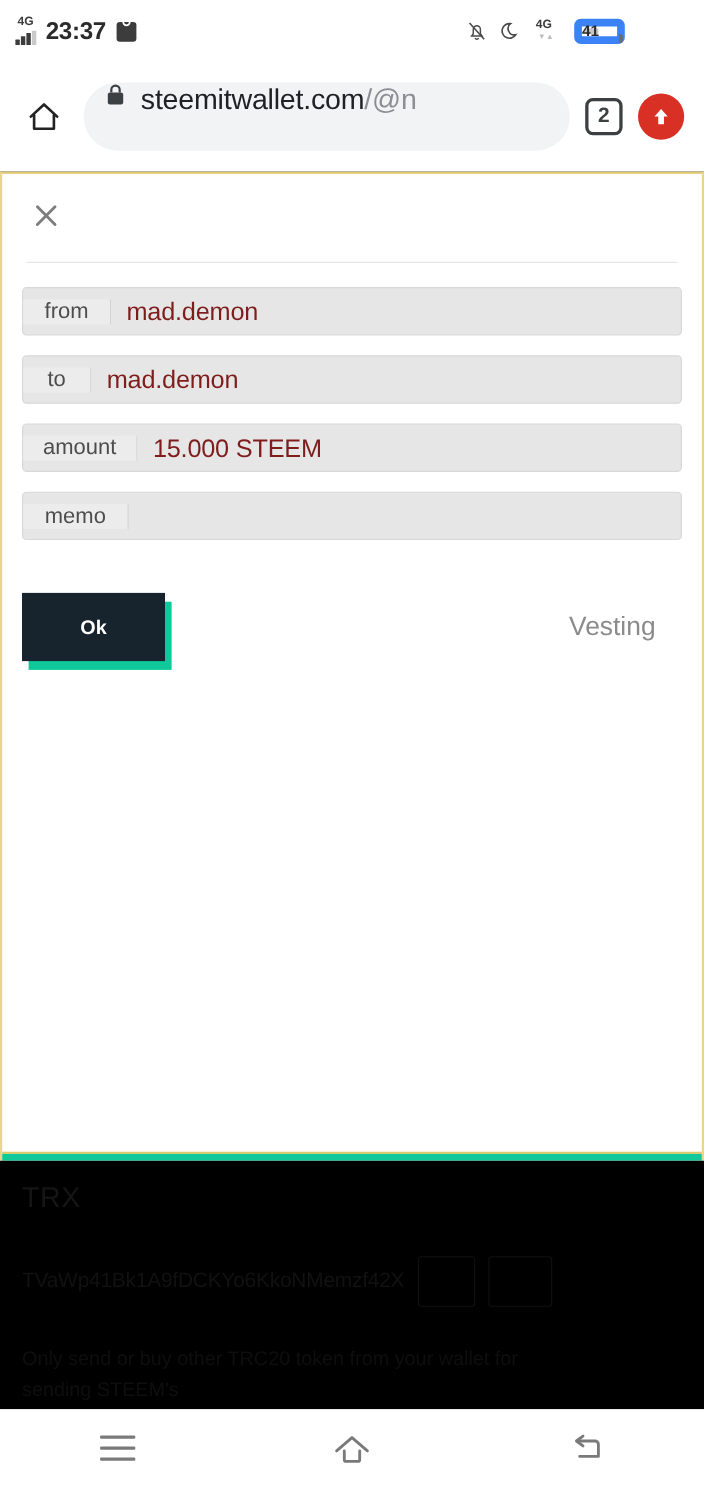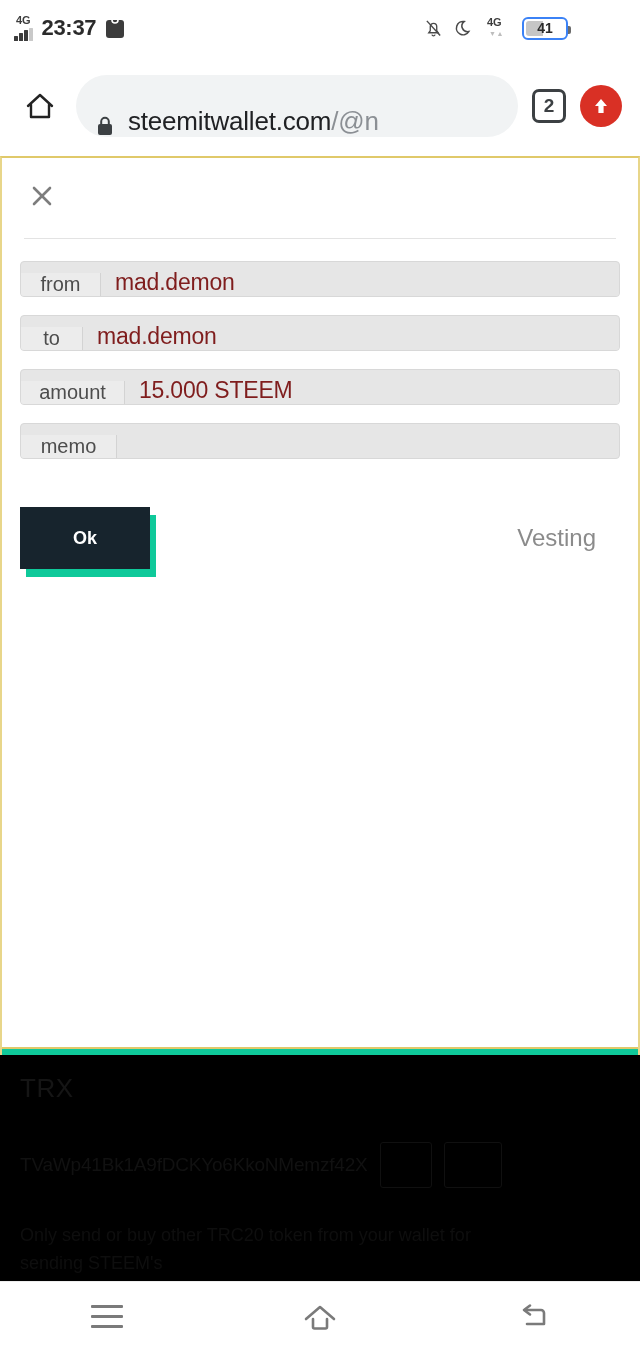--- a/index.html
+++ b/index.html
@@ -87,25 +87,24 @@
     font-size: 11px; font-weight: bold; color: #3c3c3c; line-height: 1;
   }
   .net2-arrows {
     position: absolute; bottom: 3px; left: 3px;
     font-size: 7px; color: #bdbdbd; letter-spacing: 0.5px; line-height: 1;
   }
 
   .battery {
     position: relative;
     width: 46px; height: 23px;
-    border: 2px solid #3b82f6;
+    border: 7px solid #3b82f6;
     border-radius: 6px;
     display: flex;
     align-items: center;
-    justify-content: center;
   }
   .battery:after {
     content: "";
     position: absolute;
     right: -5px; top: 7px;
     width: 3px; height: 8px;
     background: #6b6b6b;
     border-radius: 0 2px 2px 0;
   }
   .battery-fill {
@@ -135,21 +134,21 @@
     padding: 0 18px;
     gap: 14px;
   }
   .home-btn { width: 44px; height: 44px; display: flex; align-items: center; justify-content: center; flex: 0 0 auto; }
   .omnibox {
     flex: 1 1 auto;
     height: 62px;
     background: #f1f3f4;
     border-radius: 31px;
     display: flex;
-    align-items: flex-end;
+    align-items: flex-start;
     padding: 0 20px;
     gap: 14px;
     overflow: hidden;
     min-width: 0;
   }
   .lock-icon { flex: 0 0 auto; width: 18px; height: 22px; }
   .url-text {
     font-size: 26px;
     color: #202124;
     white-space: nowrap;
@@ -235,22 +234,22 @@
   }
 
   .form {
     padding: 22px 18px 0 18px;
     display: flex;
     flex-direction: column;
     gap: 18px;
   }
   .field-row {
     display: flex;
-    align-items: flex-end;
-    height: 36px;
+    align-items: center;
+    height: 44px;
     border: 1px solid #d8d8d8;
     border-radius: 4px;
     overflow: hidden;
     background: #e6e6e6;
   }
   .field-label {
     display: flex;
     align-items: center;
     justify-content: center;
     background: #ececec;

